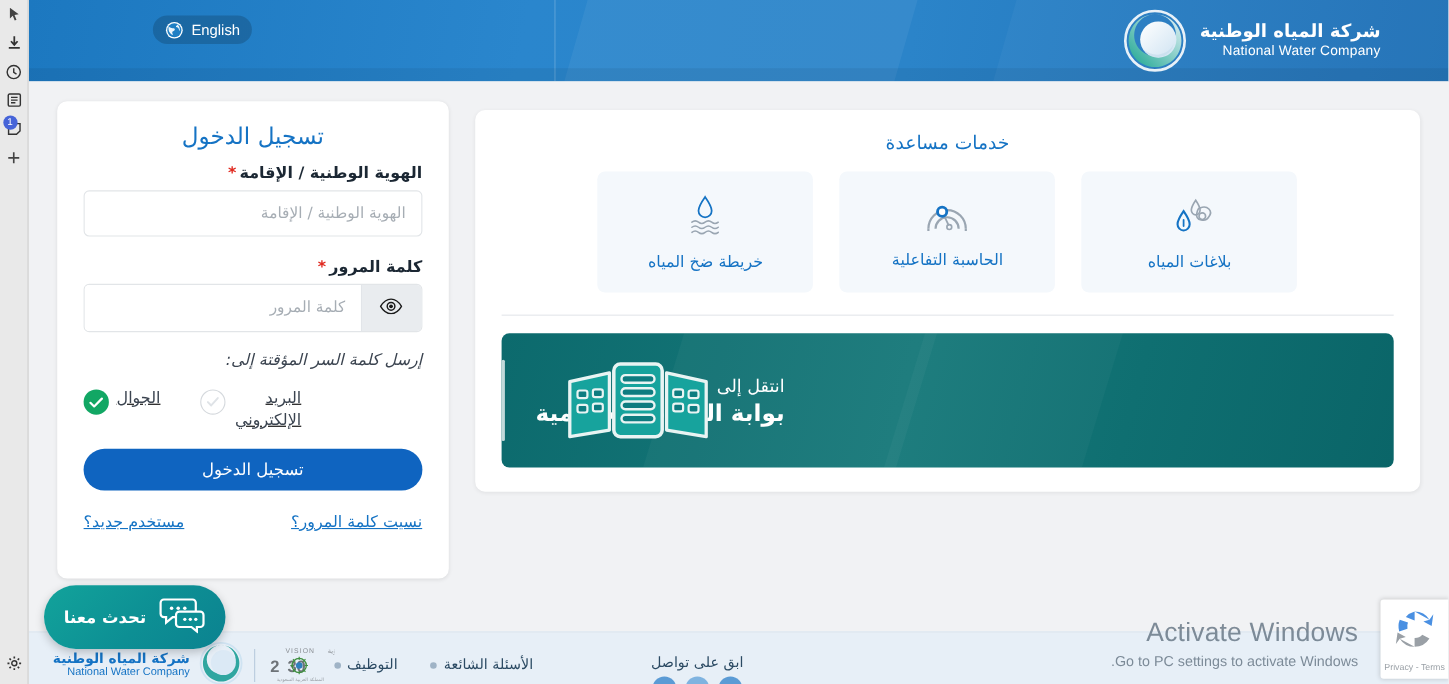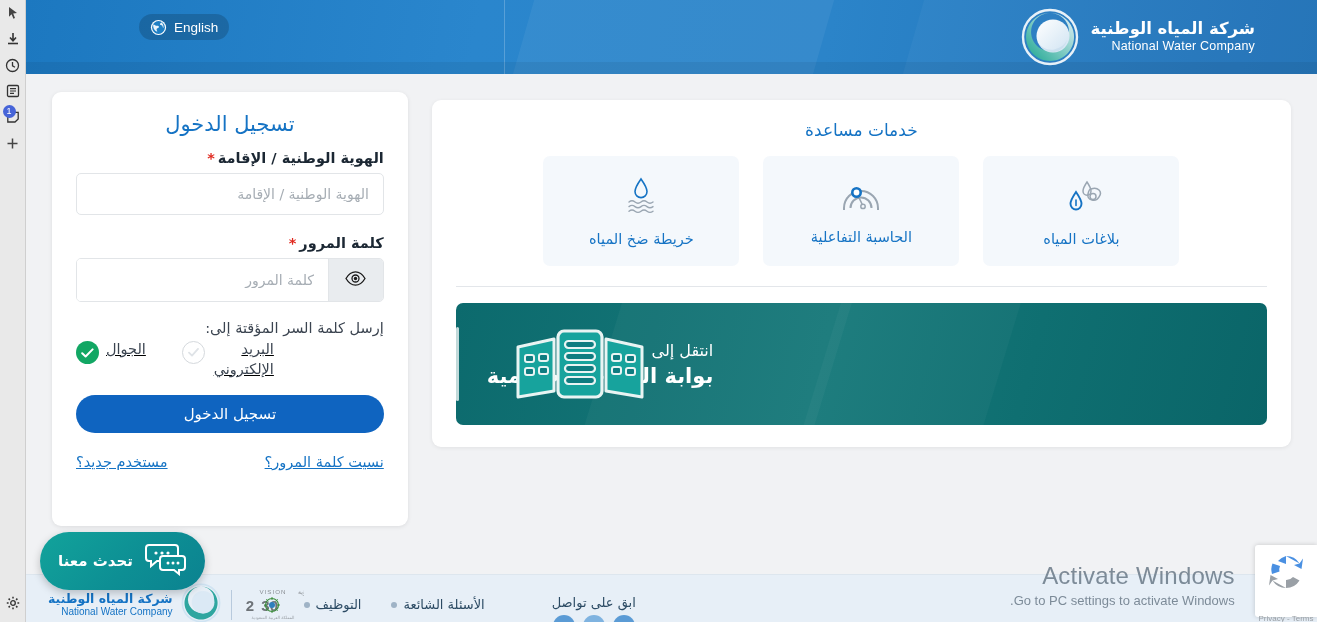--- a/index.html
+++ b/index.html
@@ -118,21 +118,21 @@
   }
   .pw-row .txt-input { border: none; height: 100%; border-radius: 0; }
   .pw-toggle {
     width: 68px; background: #e9ecef; border: none;
     display: flex; align-items: center; justify-content: center;
     cursor: pointer; border-left: 1px solid #e2e5e8;
   }
   .gap-lg { height: 20px; }
   .otp-label {
     font-size: 14.5px; color: #3b4450; text-align: right;
-    direction: rtl; margin-top: 18px; margin-bottom: 4px;
+    direction: rtl; margin-top: 18px; margin-bottom: 17px; font-style: italic;
   }
   .otp-row {
     display: flex; flex-direction: row-reverse; align-items: flex-start;
     gap: 10px; direction: rtl; margin-bottom: 16px; text-decoration: underline;
   }
   .otp-opt { display: flex; flex-direction: row-reverse; align-items: flex-start; gap: 7px; cursor: pointer; }
   .otp-opt .radio-on {
     width: 23px; height: 23px; border-radius: 50%; background: #12a764;
     display: flex; align-items: center; justify-content: center; flex: none; margin-top: 1px;
   }
@@ -207,21 +207,21 @@
     display: flex; flex-direction: row-reverse; align-items: flex-start;
     padding: 8px 22px 0 22px;
   }
   .foot-logos { display: flex; flex-direction: row-reverse; align-items: center; gap: 10px; }
   .nwc-foot { display: flex; flex-direction: row-reverse; align-items: center; gap: 8px; }
   .nwc-foot-text { text-align: right; color: #1573c4; line-height: 1.15; }
   .nwc-foot-ar { font-size: 12.5px; font-weight: bold; }
   .nwc-foot-en { font-size: 10px; font-family: "Liberation Sans", sans-serif; }
   .vline { width: 1px; height: 30px; background: #b8cadd; }
   .v2030 { width: 62px; }
-  .foot-links { display: flex; flex-direction: row-reverse; gap: 30px; margin-right: 67px; margin-top: 14px; }
+  .foot-links { display: flex; flex-direction: row-reverse; gap: 30px; margin-right: 107px; margin-top: 14px; }
   .foot-link { display: flex; flex-direction: row-reverse; align-items: center; gap: 6px; cursor: pointer; }
   .foot-dot { width: 6px; height: 6px; border-radius: 50%; background: #9fb3c6; }
   .foot-link-t { color: #2b4a63; font-size: 13px; }
   .stay-col { margin-right: 140px; text-align: center; margin-top: 12px; }
   .stay-t { color: #2b4a63; font-size: 13px; margin-bottom: 5px; }
   .socials { display: flex; flex-direction: row-reverse; gap: 8px; justify-content: center; }
   .social { width: 22px; height: 22px; border-radius: 50%; background: #5b9bd5; }
   .social.tw { background: #7fb3e0; }
 
   
@@ -243,21 +243,21 @@
   .win-wm-1 { font-size: 24px; font-weight: normal; letter-spacing: .2px; }
   .win-wm-2 { font-size: 13px; margin-top: 3px; }
 
   
   .recaptcha {
     position: absolute; right: 0px; bottom: 5px; width: 62px; height: 72px;
     background: #fff; border-radius: 3px 0 0 3px;
     box-shadow: 0 0 5px rgba(0,0,0,.18); z-index: 35;
     display: flex; flex-direction: column; align-items: center; padding-top: 7px;
   }
-  .recap-txt { font-size: 8px; color: #9aa0a6; font-family: "Liberation Sans", sans-serif; margin-top: 18px; white-space: nowrap; }
+  .recap-txt { font-size: 8px; color: #9aa0a6; font-family: "Liberation Sans", sans-serif; margin-top: 6px; white-space: nowrap; }
 </style>
 </head>
 <body>
 
 <div id="root">
 
   <div class="ext-rail">
     <div class="ext-icon">
       <svg width="14" height="14" viewBox="0 0 14 14">
           <path d="M3 1 L11 7 L7.2 7.6 L9 12 L7.4 12.7 L5.6 8.3 L3 10.8 Z" fill="#444"></path>

